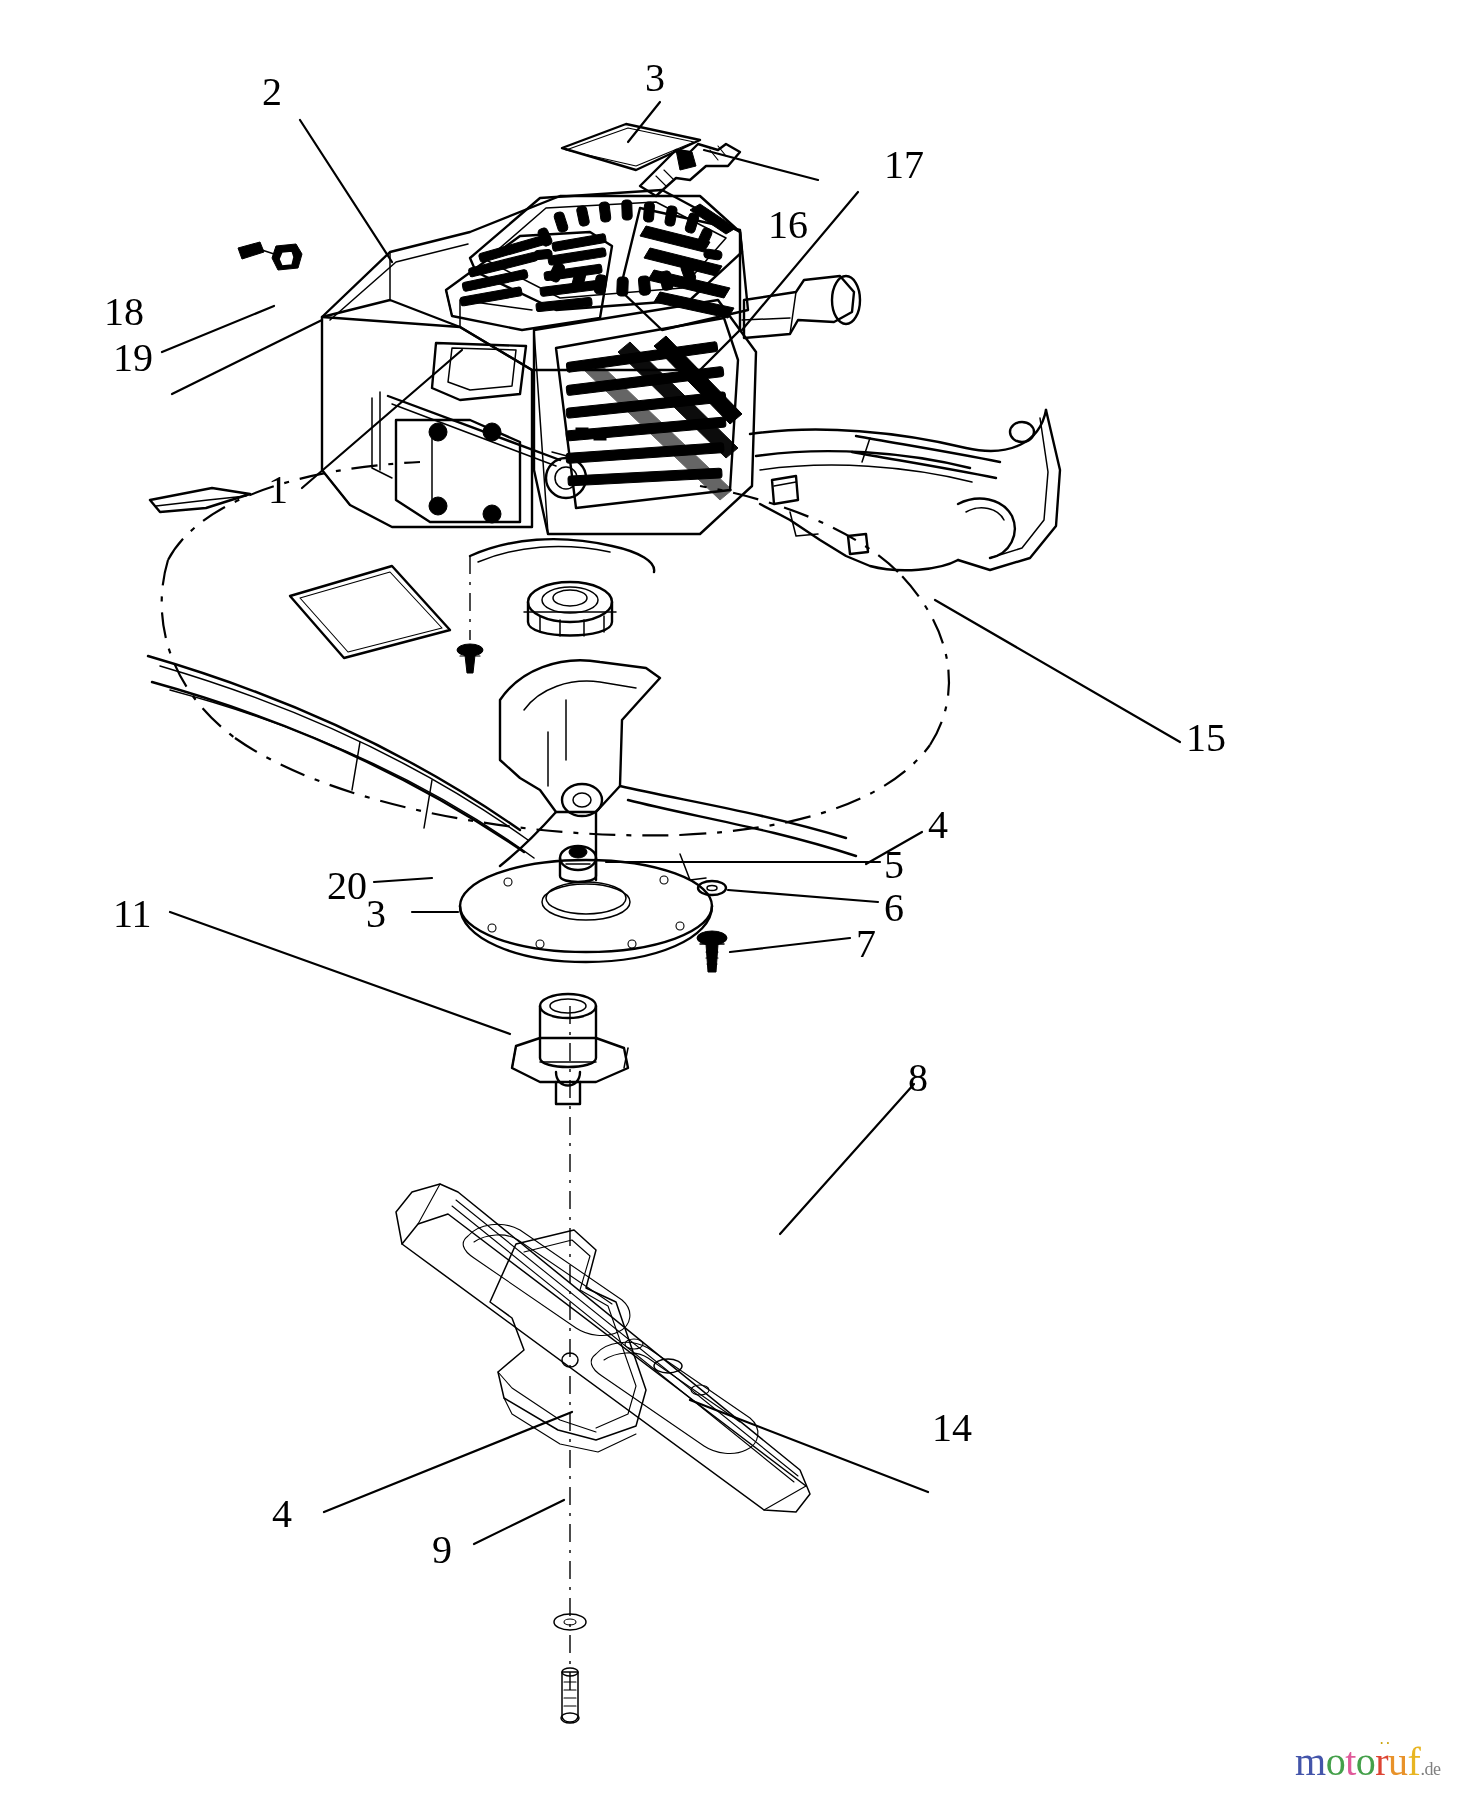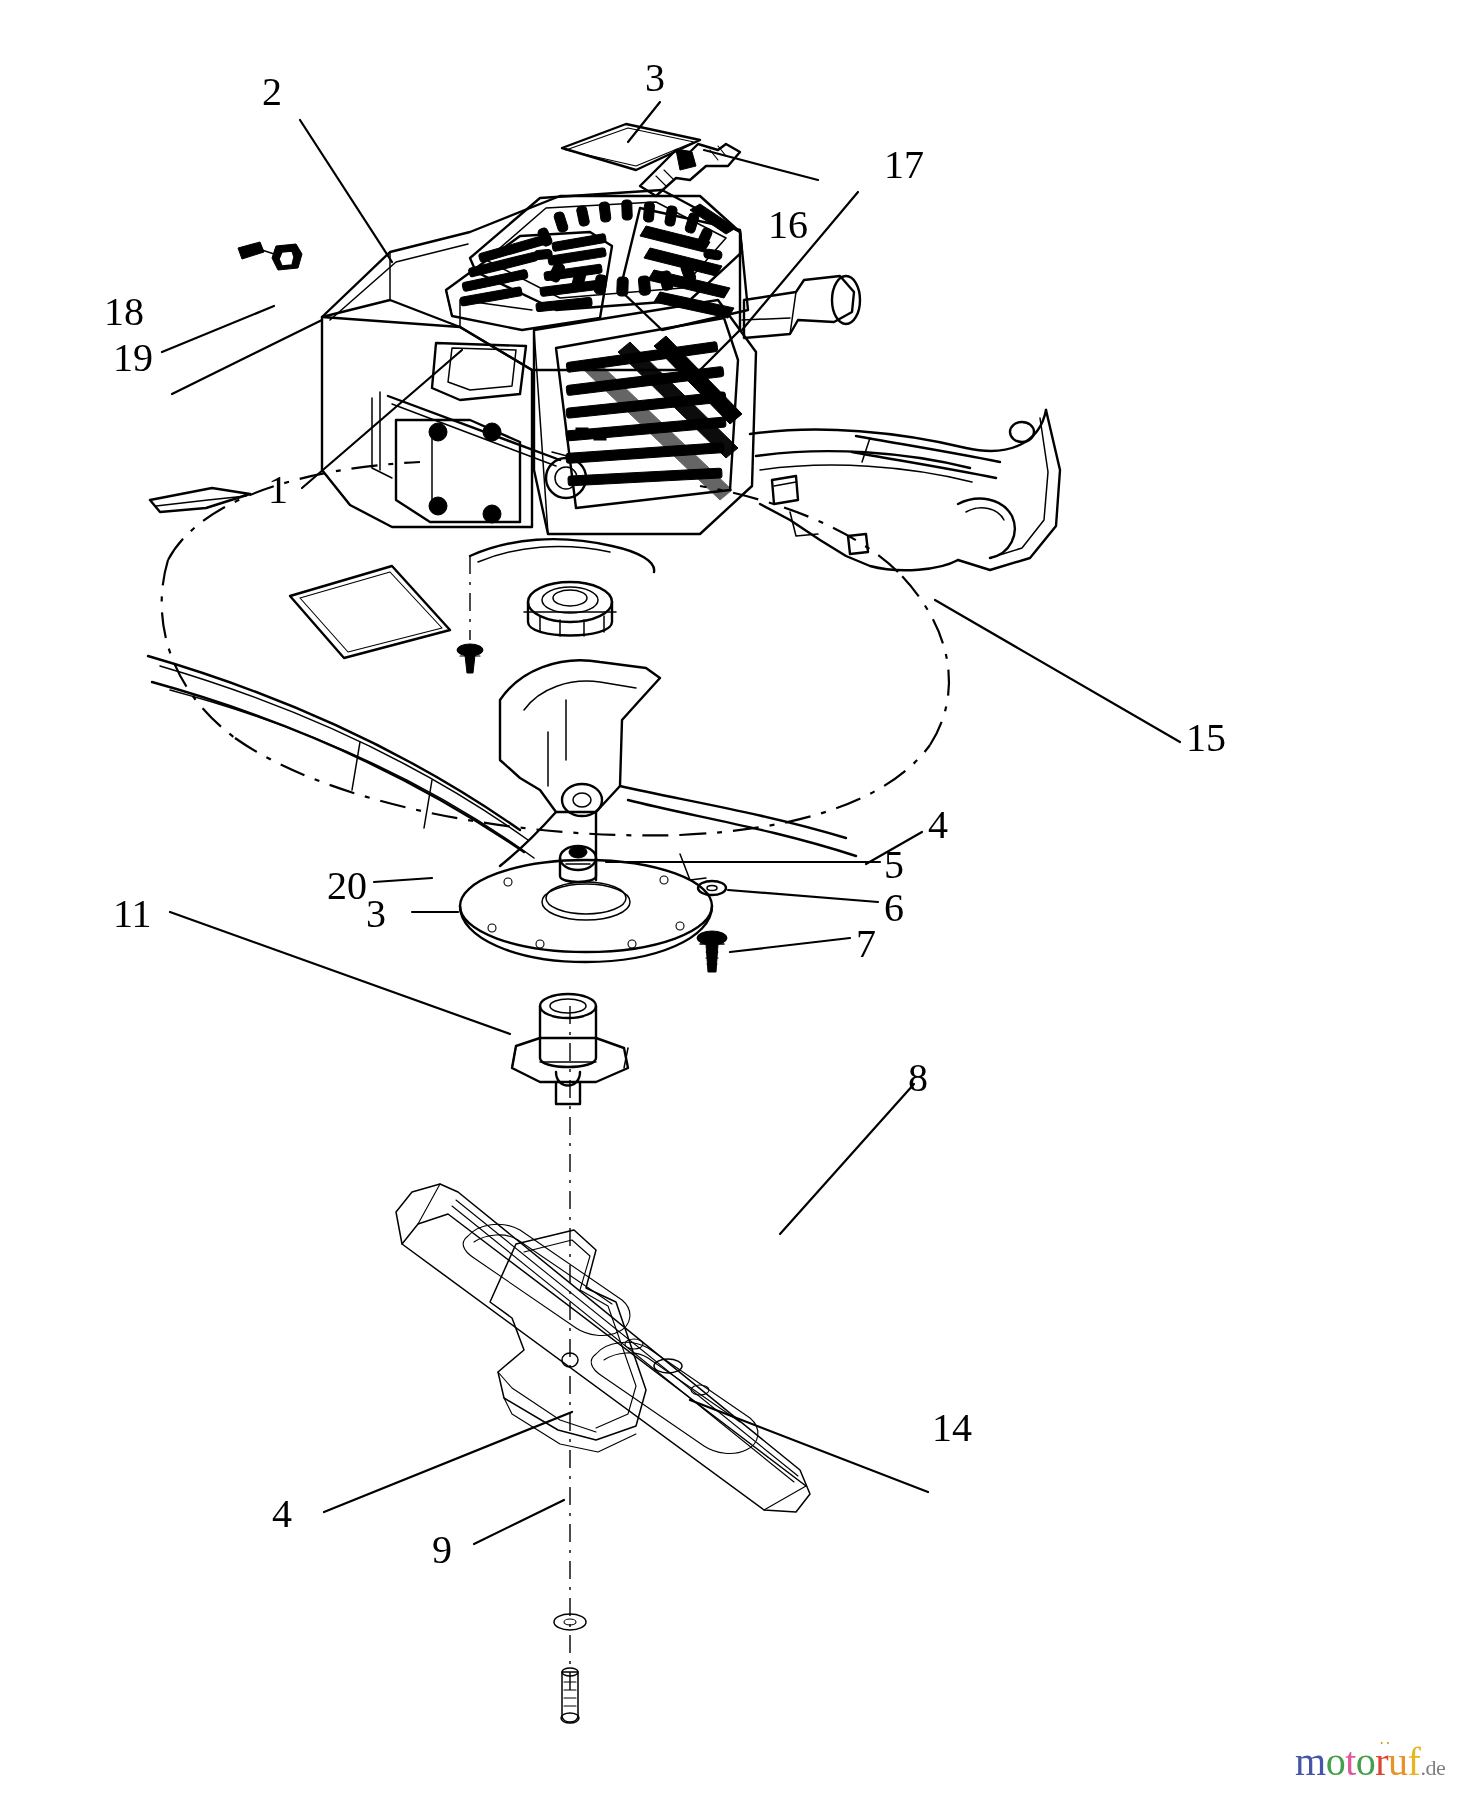--- a/index.html
+++ b/index.html
@@ -39,21 +39,21 @@
     left: 1295px;
     top: 1742px;
     font-family: "Liberation Serif", "DejaVu Serif", serif;
     font-size: 40px;
     letter-spacing: -0.5px;
     line-height: 1;
     white-space: nowrap;
   }
   #watermark .l { display: inline-block; }
   #watermark .tld {
-    font-size: 22px;
+    font-size: 18px;
     color: #808080;
     vertical-align: baseline;
     margin-top: 8px;
   }
   #watermark .dots {
     position: absolute;
     left: 84px;
     top: -6px;
     font-size: 16px;
     color: #c8a000;

